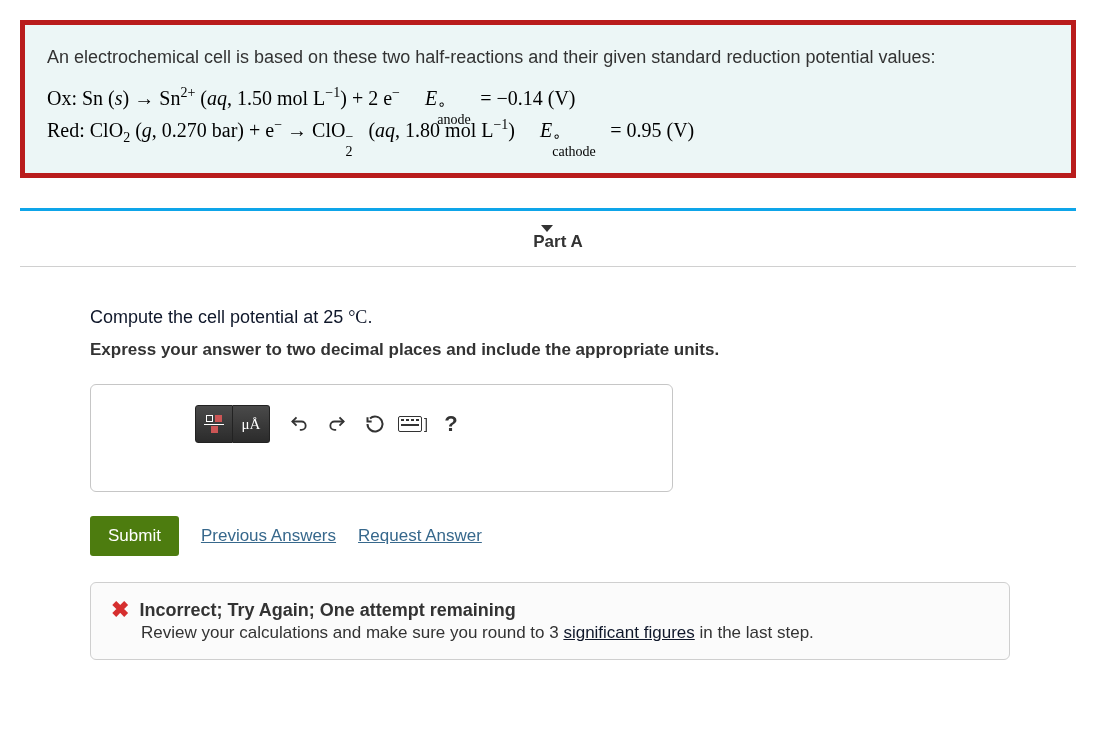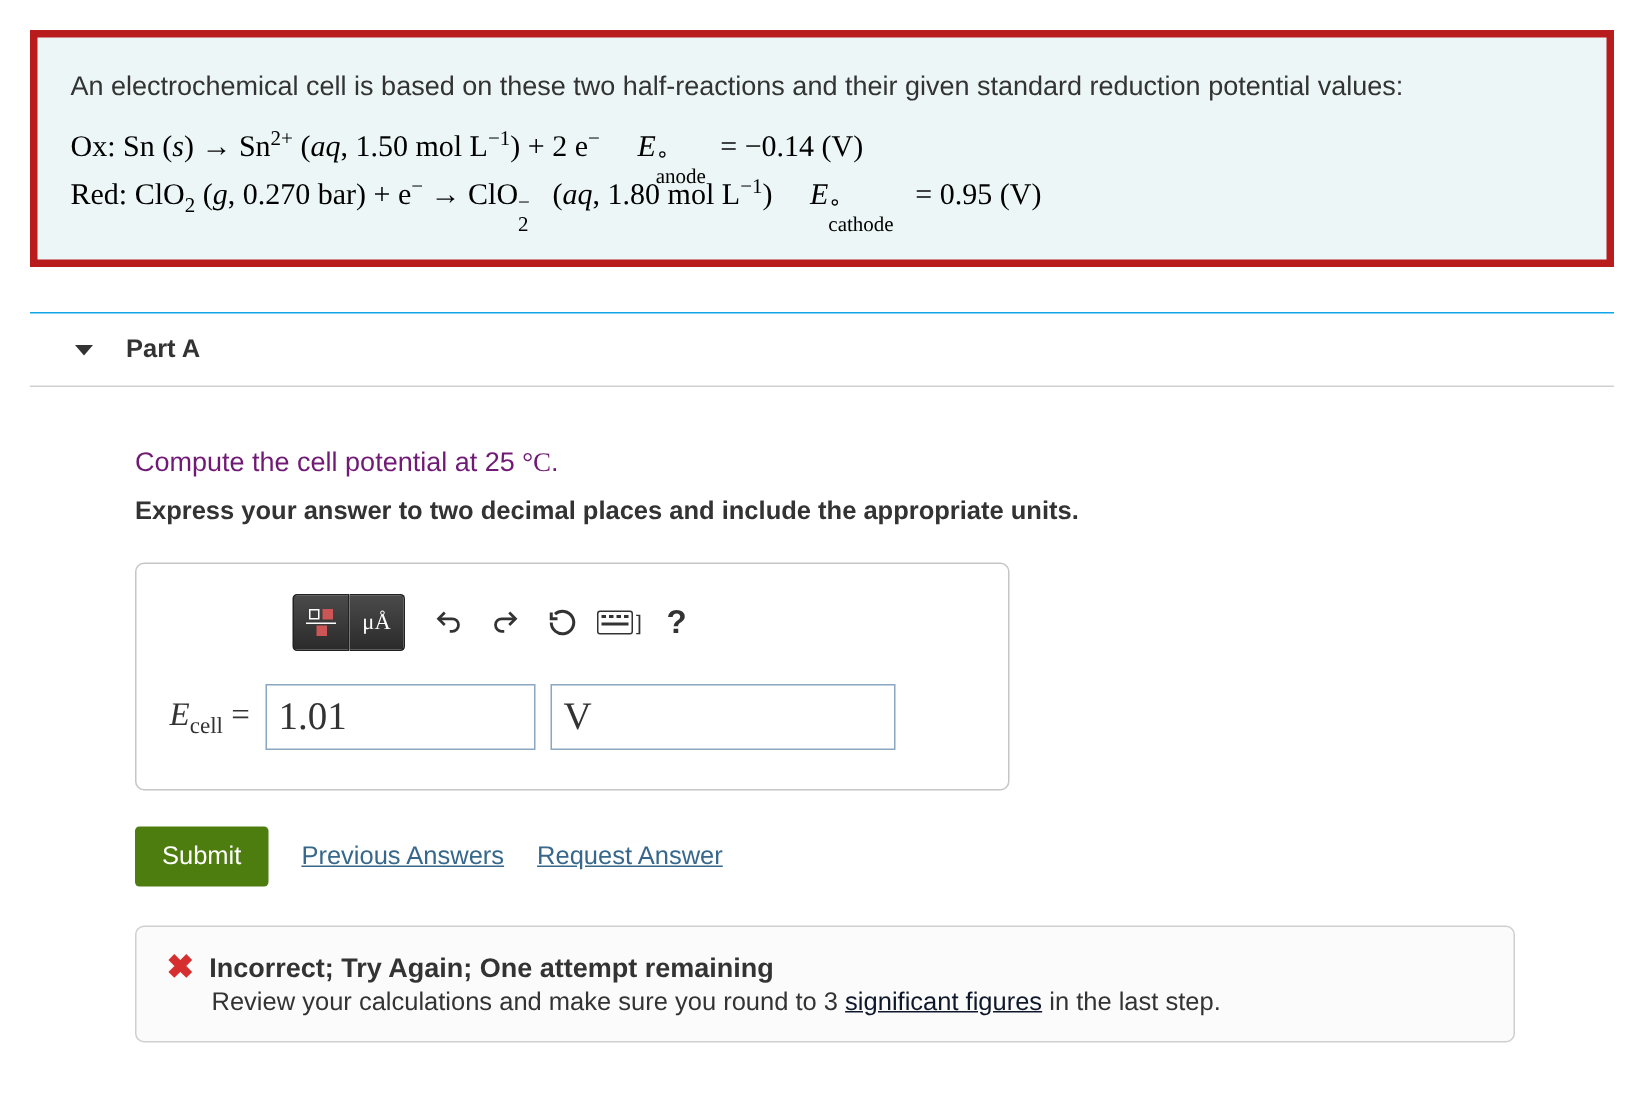--- a/index.html
+++ b/index.html
@@ -37,44 +37,45 @@
     display: inline-block;
     width: 0.9em;
   }
   .subsup-stack .u { position: absolute; top: -0.8em; left: 0; font-size: 0.7em; }
   .subsup-stack .d { position: absolute; top: 0.3em; left: 0; font-size: 0.7em; }
   .italic { font-style: italic; }
 
   .part-header {
     display: flex;
     align-items: center;
-    border-top: 1px solid #0ea5e9;
+    border-top: 3px solid #0ea5e9;
     border-bottom: 1px solid #d0d0d0;
     padding: 14px 10px 14px 30px;
     font-weight: bold;
     font-size: 17px;
     color: #333;
     margin-bottom: 40px;
+    flex-direction: column;
   }
   .caret {
     display: inline-block;
     width: 0; height: 0;
     border-left: 6px solid transparent;
     border-right: 6px solid transparent;
     border-top: 7px solid #333;
     margin-right: 22px;
   }
 
   .part-body {
     padding-left: 70px;
     padding-right: 30px;
   }
   .prompt1 {
     font-size: 18px;
-    color: #701a75;
+    color: #0f172a;
     margin-bottom: 12px;
   }
   .prompt2 {
     font-size: 17px;
     font-weight: bold;
     color: #333;
     margin-bottom: 24px;
   }
 
   .answer-box {
@@ -281,27 +282,20 @@
             <path d="M3 4v5h5"></path>
           </svg>
         </span>
       <span class="tb-btn">
           <span class="kbd-icon"></span>
           <span style="font-size:14px;margin-left:2px;">]</span>
         </span>
       <span class="tb-btn" style="font-size:22px;font-weight:bold;">?</span>
     </div>
 
-    <div class="answer-row">
-      <span class="lhs">
-        <span class="italic">E</span><span class="sub">cell</span><span> = </span>
-      </span>
-      <span class="value-field">1.01</span>
-      <span class="unit-field">V</span>
-    </div>
   </div>
 
   <div class="action-row">
     <button class="submit-btn">Submit</button>
     <span class="link">Previous Answers</span>
     <span class="link">Request Answer</span>
   </div>
 
   <div class="feedback-box">
     <div class="fb-title">

